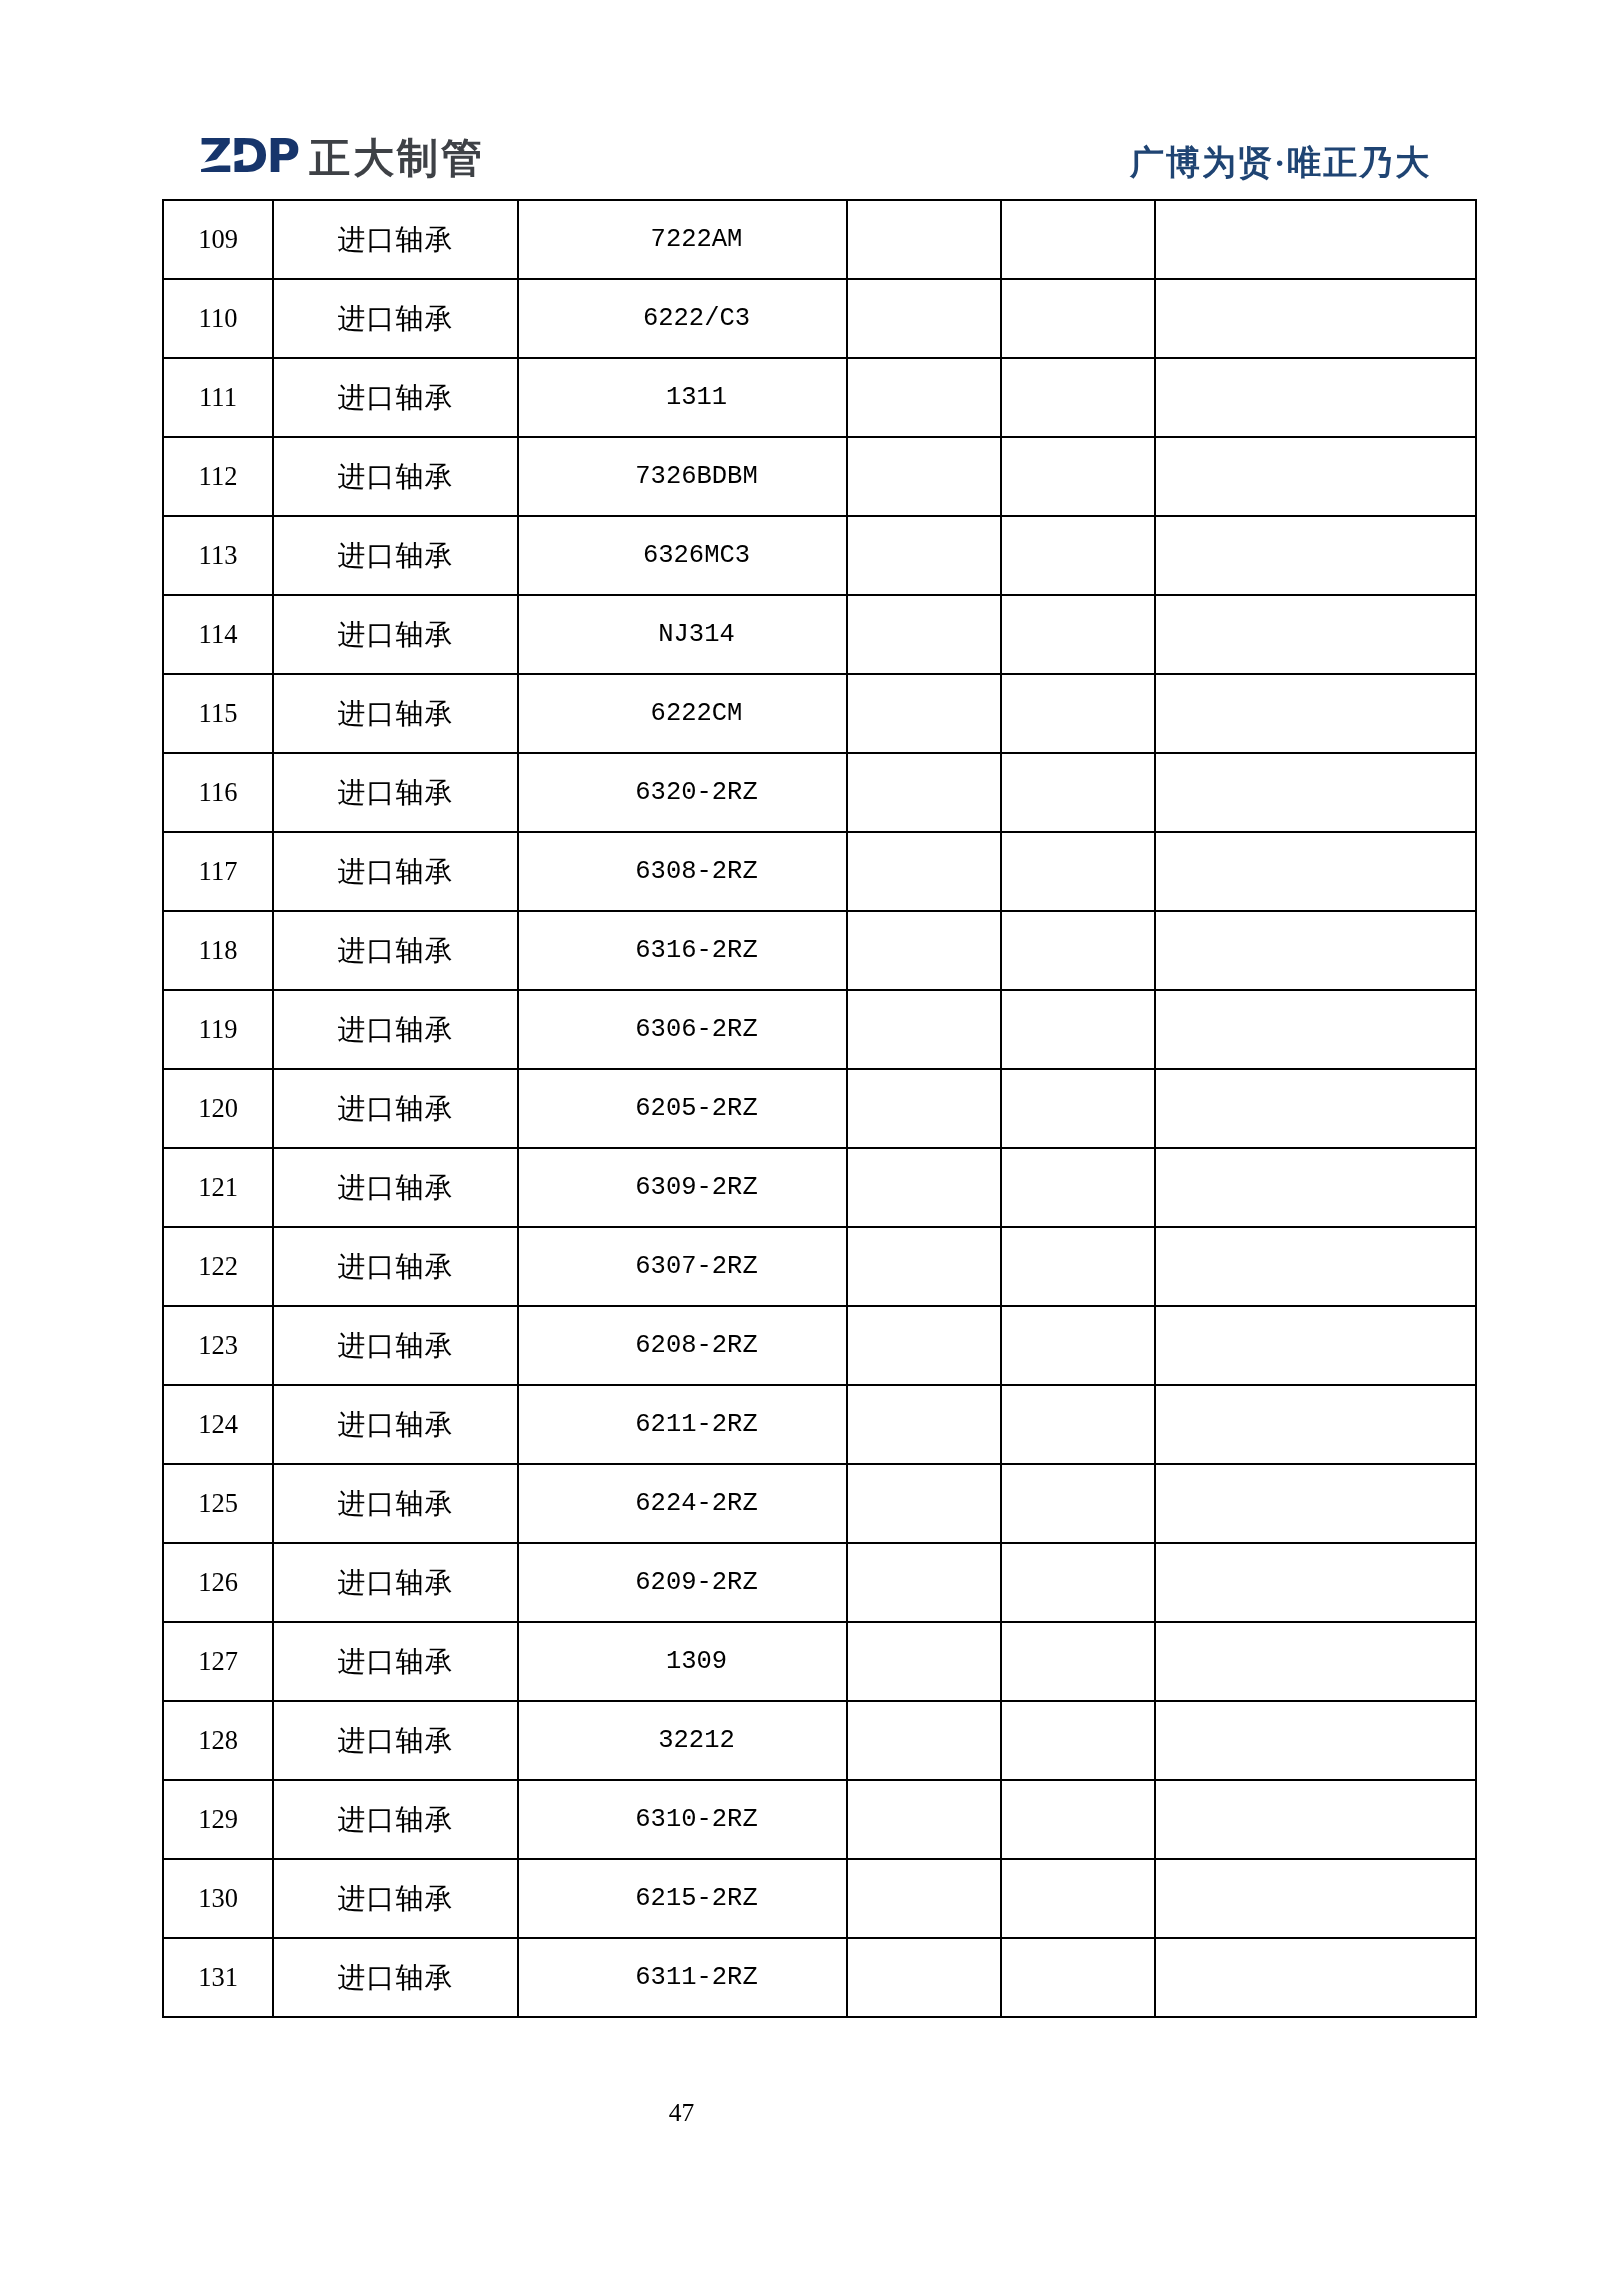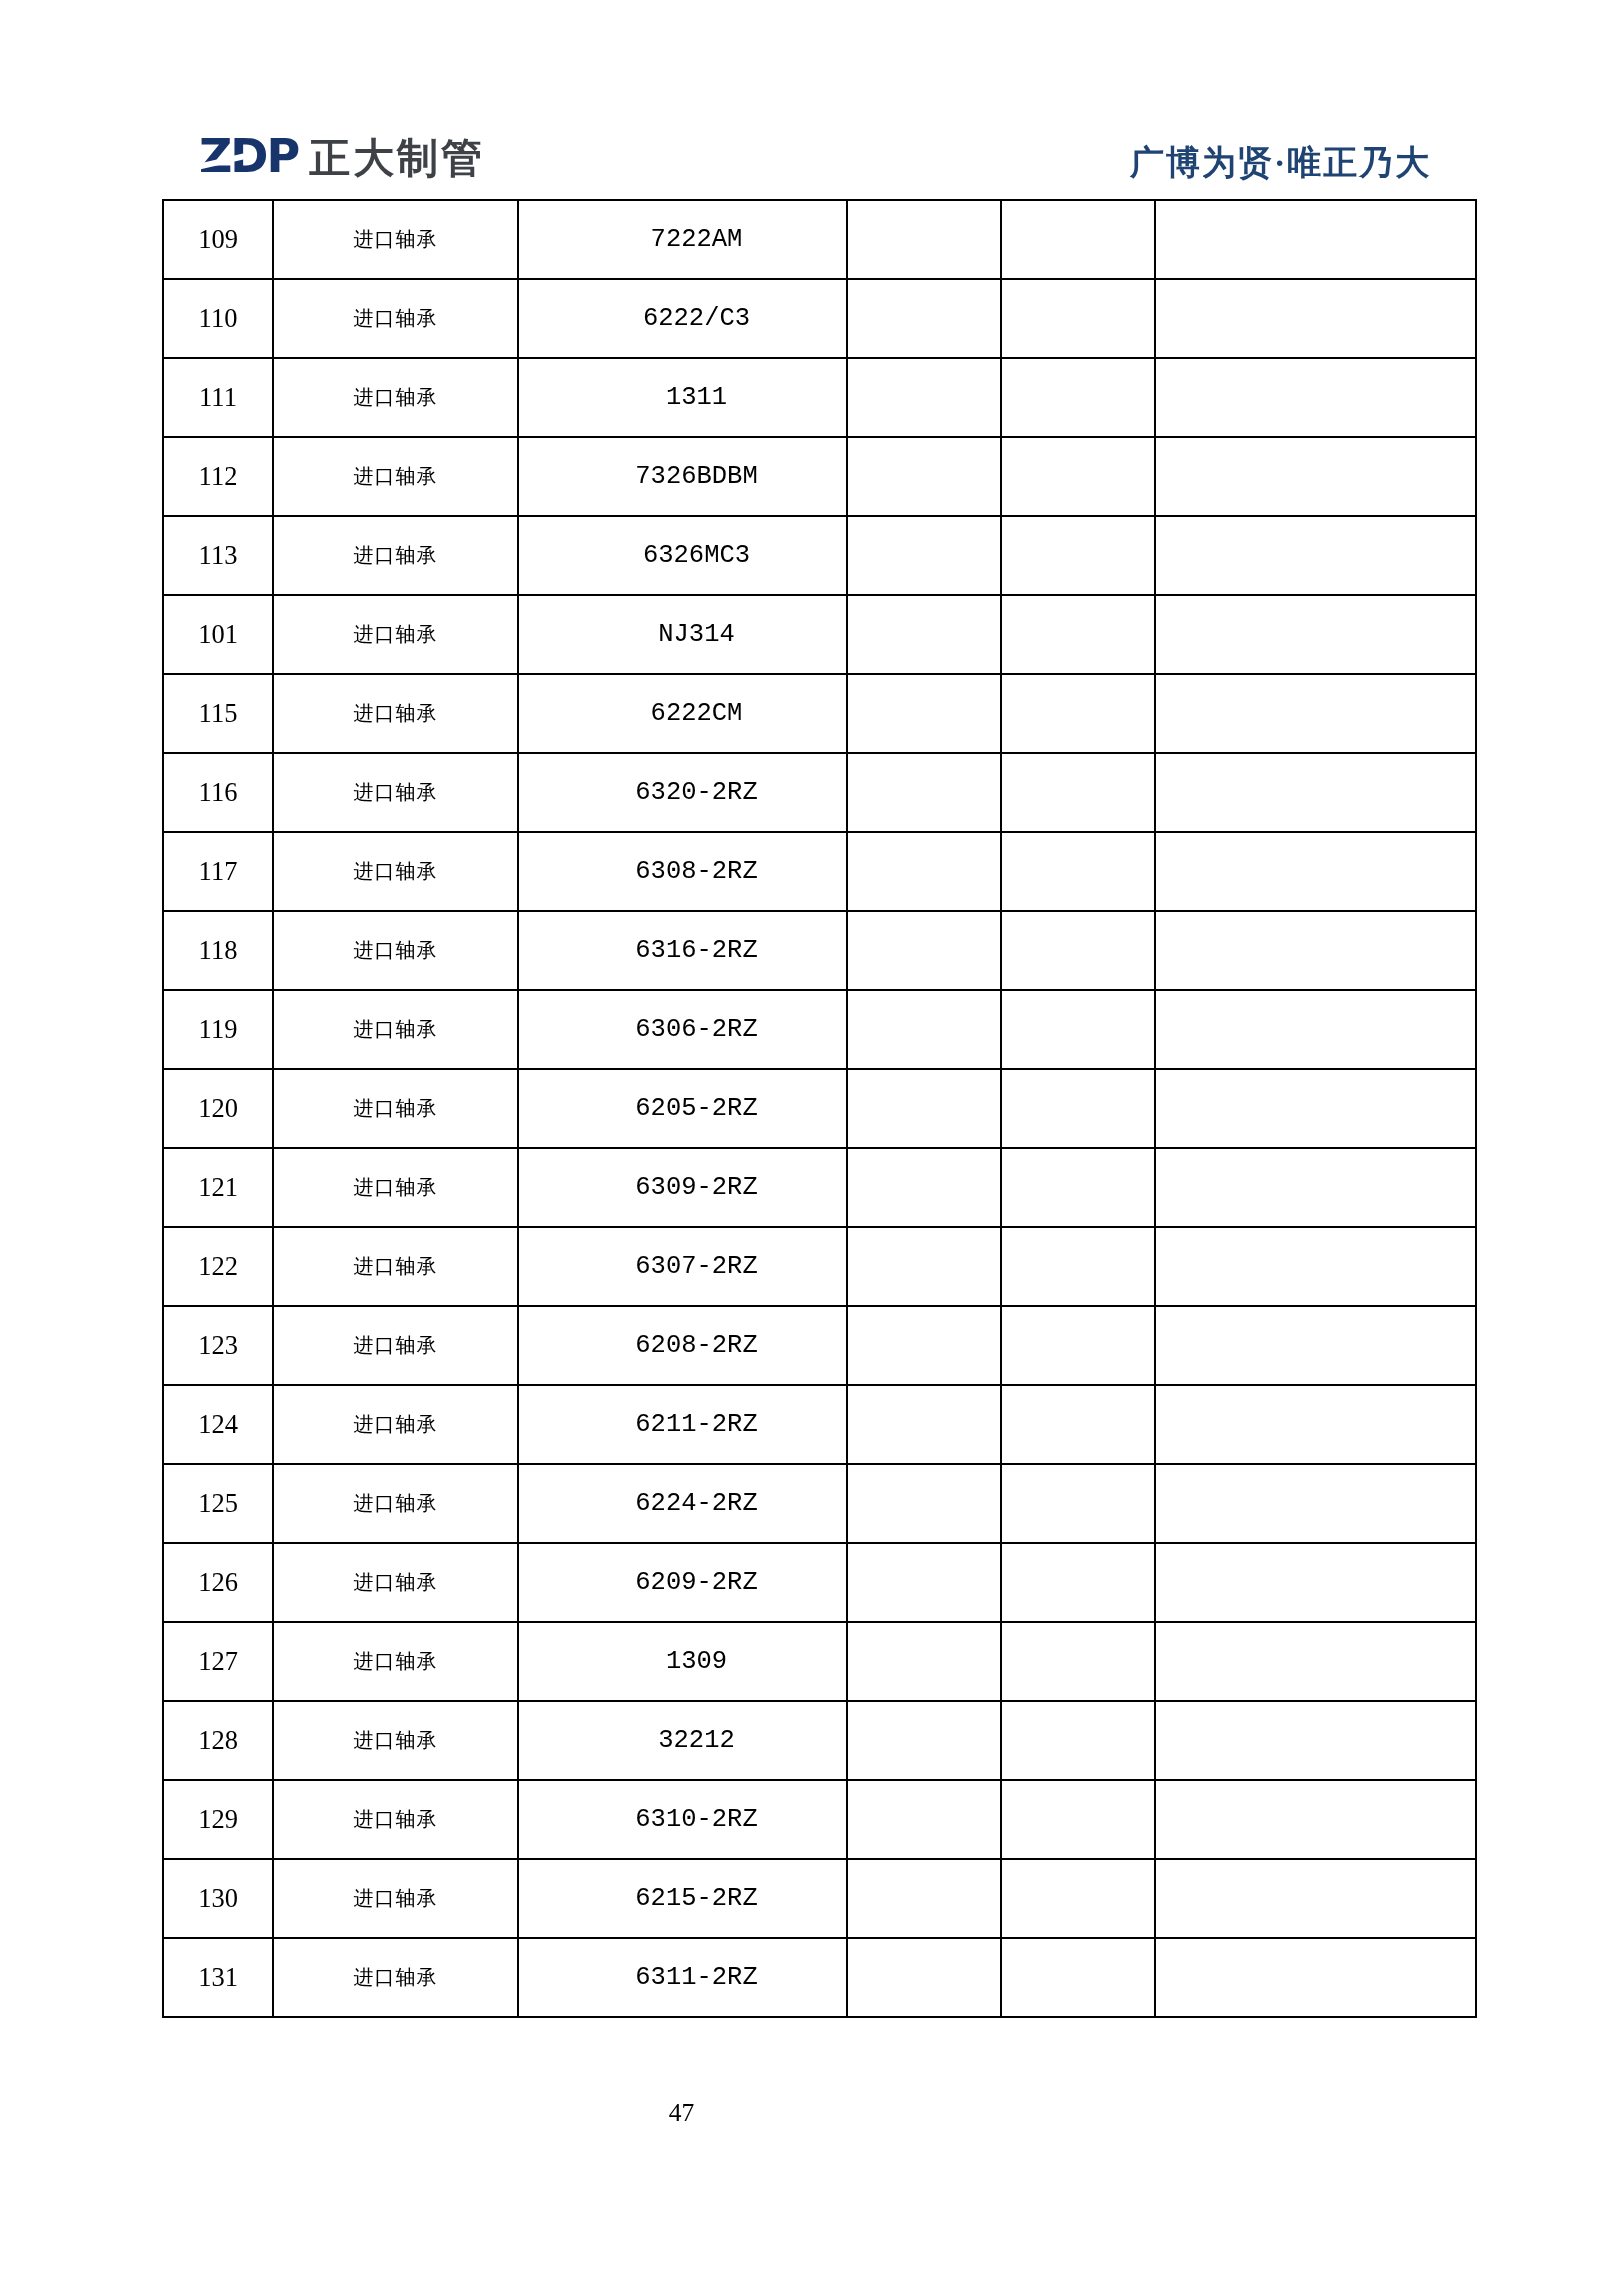--- a/index.html
+++ b/index.html
@@ -82,21 +82,21 @@
     border-bottom: 2.9px solid #000000;
     height: 79px;
     text-align: center;
     vertical-align: middle;
     overflow: hidden;
     white-space: nowrap;
   }
   .parts-table { border: 2.9px solid #000000; }
 
   .col-no    { font-family: Liberation Serif, serif; font-size: 26.5px; }
-  .col-name  { font-family: "Liberation Serif", serif; font-size: 20px; letter-spacing: 1px; }
+  .col-name  { font-family: "Liberation Serif", serif; font-size: 28px; letter-spacing: 1px; }
   .col-model { font-family: "Liberation Mono", monospace; font-size: 25.5px; padding-left: 28px; }
   .col-empty { }
 
   
   .page-number {
     position: absolute;
     left: 0; top: 2098px;
     width: 1363px;
     text-align: center;
     font-family: "Liberation Serif", serif;
@@ -164,21 +164,21 @@
         </tr>
         <tr>
           <td class="col-no">113</td>
           <td class="col-name">进口轴承</td>
           <td class="col-model">6326MC3</td>
           <td class="col-empty"></td>
           <td class="col-empty"></td>
           <td class="col-empty"></td>
         </tr>
         <tr>
-          <td class="col-no">101</td>
+          <td class="col-no">114</td>
           <td class="col-name">进口轴承</td>
           <td class="col-model">NJ314</td>
           <td class="col-empty"></td>
           <td class="col-empty"></td>
           <td class="col-empty"></td>
         </tr>
         <tr>
           <td class="col-no">115</td>
           <td class="col-name">进口轴承</td>
           <td class="col-model">6222CM</td>

